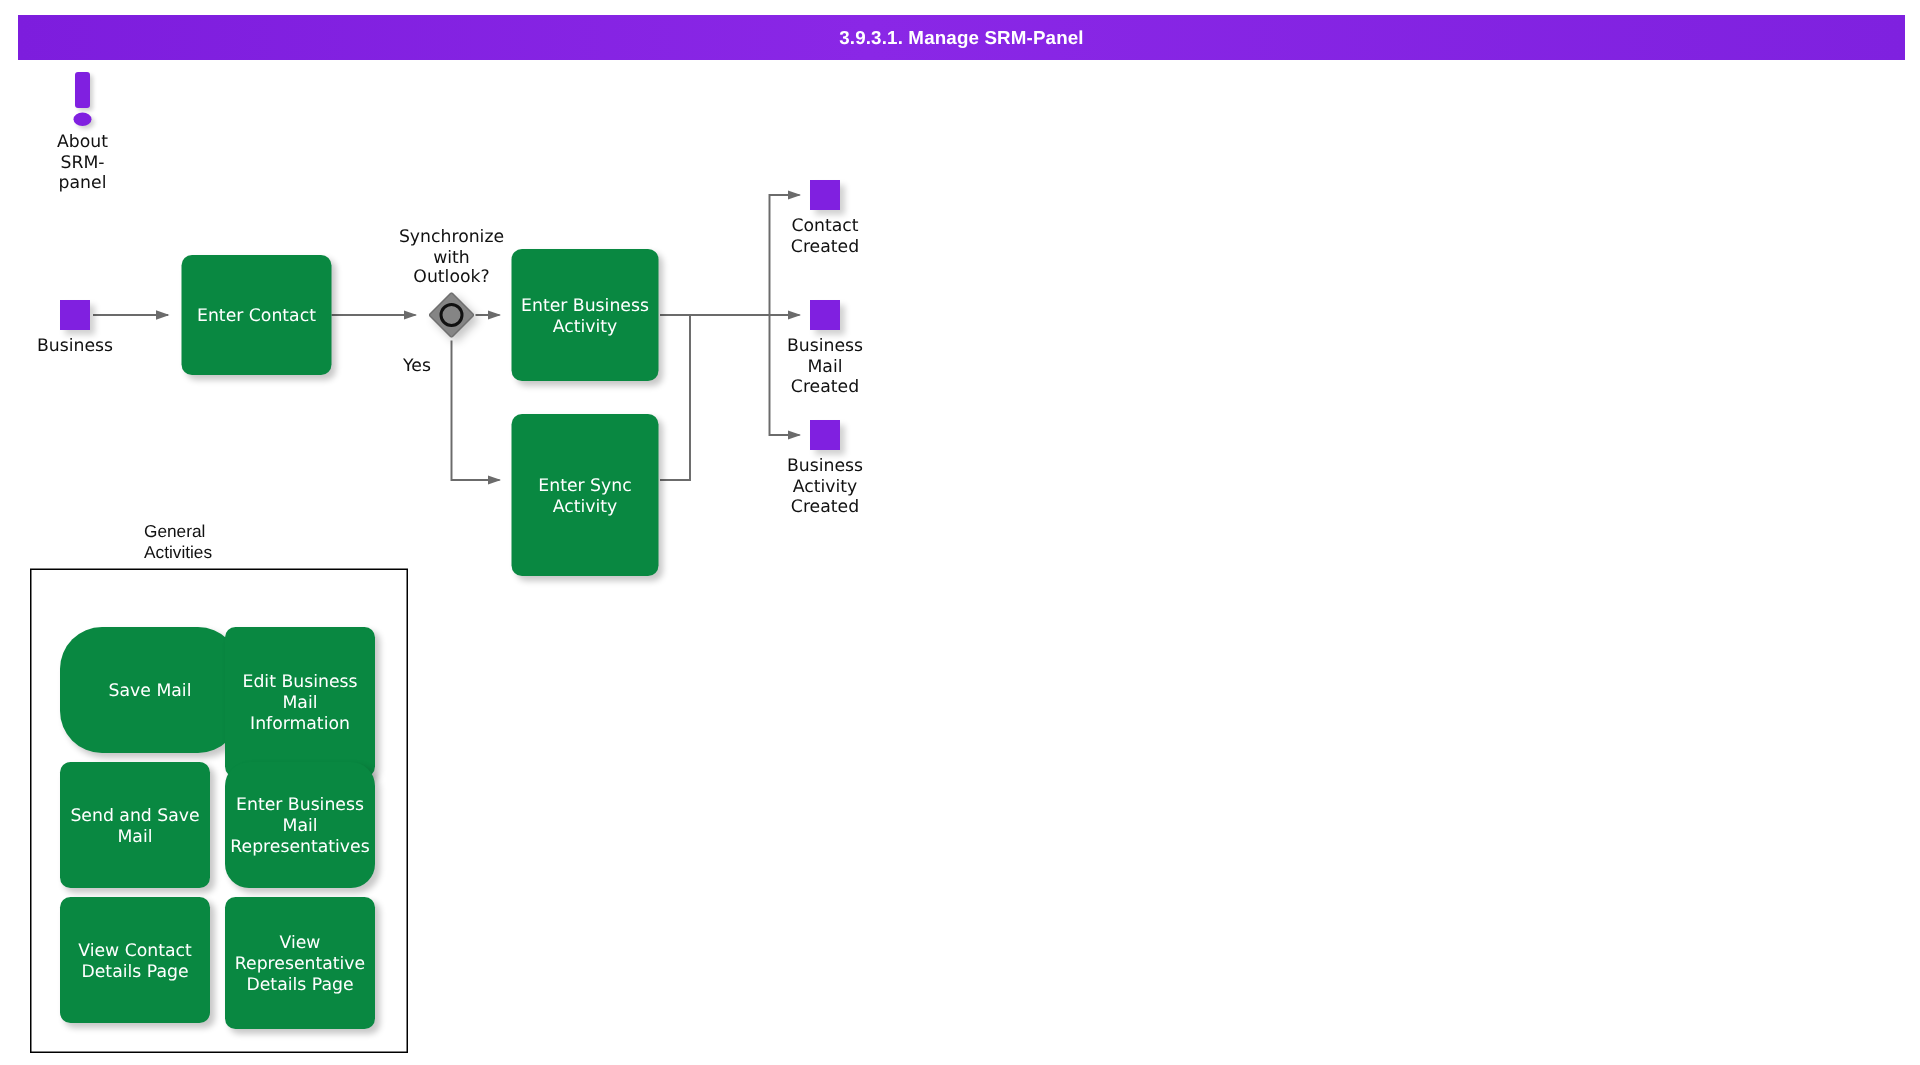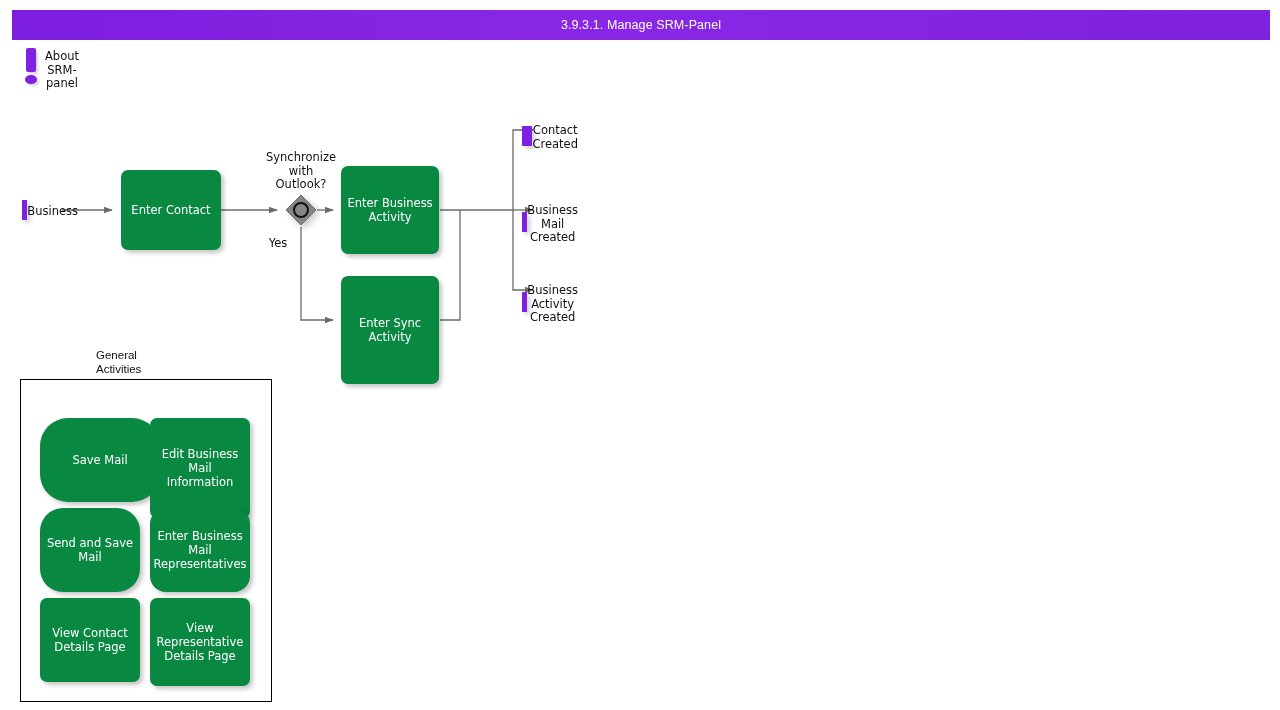--- a/index.html
+++ b/index.html
@@ -13,21 +13,21 @@
   #canvas{position:absolute;left:0;top:0;width:1280px;height:710px;}
 
   
   .titlebar{
     position:absolute;left:12px;top:10px;width:1258px;height:30px;
     background:linear-gradient(90deg,#7d1ddd 0%, #8a27e6 45%, #7f21df 100%);
     display:flex;align-items:center;justify-content:center;
   }
   .titlebar-text{
     color:#ffffff;font-family:"Liberation Sans", sans-serif;
-    font-weight:normal;font-size:12.5px;letter-spacing:.1px;
+    font-weight:bold;font-size:12.5px;letter-spacing:.1px;
   }
 
   
   .node{position:absolute;}
 
   
   .task{
     background:#098841;
     border-radius:7px;
     box-shadow:3px 3px 4px rgba(0,0,0,.22);
@@ -39,21 +39,21 @@
     line-height:14px;
     padding:1px 6px;
     box-sizing:border-box;
   }
 
   
   .event-sq{
     width:20px;height:20px;background:#8020e0;
     box-shadow:3px 3px 4px rgba(0,0,0,.18);
   }
-  .event-wrap{position:absolute;display:flex;flex-direction:row;align-items:center;}
+  .event-wrap{position:absolute;display:flex;flex-direction:column;align-items:center;}
   .event-label{
     margin-top:4px;color:#111;font-family:"DejaVu Sans", sans-serif;
     font-size:11.5px;line-height:13.5px;text-align:center;white-space:pre-line;
   }
 
   
   .gateway{
     position:absolute;width:30px;height:30px;
     filter:drop-shadow(3px 3px 3px rgba(0,0,0,.22));
   }
@@ -69,21 +69,21 @@
   .group-frame{
     position:absolute;border:1px solid #000;background:transparent;
   }
   .group-title{
     position:absolute;color:#111;
     font-family:Liberation Sans, sans-serif;
     font-size:11.5px;line-height:13.5px;text-align:left;white-space:pre-line;
   }
 
   
-  .note{position:absolute;display:flex;flex-direction:row;}
+  .note{position:absolute;display:flex;flex-direction:column;align-items:center;}
   .note-icon{position:relative;width:18px;height:38px;}
   .note-bar{
     position:absolute;left:4px;top:0;width:10px;height:24px;
     background:#8020e0;border-radius:2px;
     box-shadow:2px 2px 3px rgba(0,0,0,.18);
   }
   .note-dot{
     position:absolute;left:3px;top:27px;width:12px;height:9px;
     background:#8020e0;border-radius:50%;
     box-shadow:2px 2px 3px rgba(0,0,0,.18);
@@ -198,21 +198,21 @@
 
   <div class="task node" style="left:40px;top:418px;width:120px;height:84px;border-radius:28px;">
     <span>Save Mail</span>
   </div>
 
   <div class="task node" style="left:150px;top:418px;width:100px;height:100px;">
     <span>Edit Business
 Mail Information</span>
   </div>
 
-  <div class="task node" style="left:40px;top:508px;width:100px;height:84px;border-radius:23px;">
+  <div class="task node" style="left:40px;top:508px;width:100px;height:84px;">
     <span>Send and Save
 Mail</span>
   </div>
 
   <div class="task node" style="left:150px;top:508px;width:100px;height:84px;border-radius:16px;">
     <span>Enter Business
 Mail
 Representatives</span>
   </div>
 

